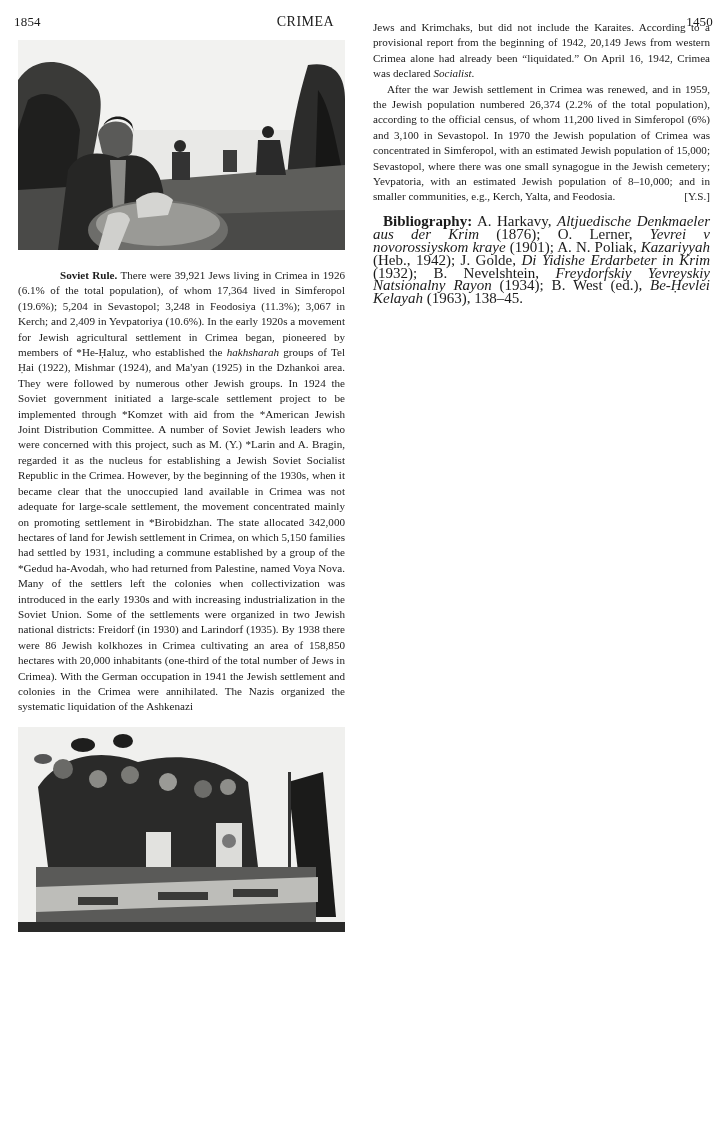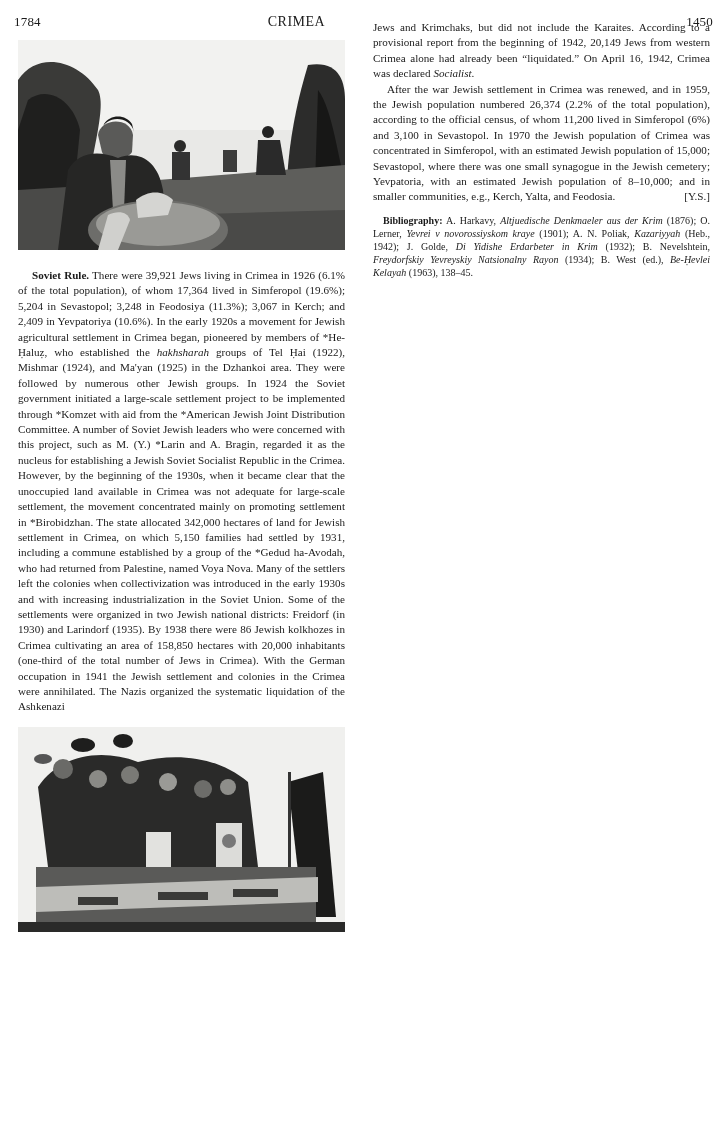--- a/index.html
+++ b/index.html
@@ -3,48 +3,48 @@
 <meta charset="utf-8">
 <style>
   html, body { margin: 0; padding: 0; background: #ffffff; }
   body {
     width: 727px; height: 1138px; position: relative; overflow: hidden;
     font-family: "Liberation Serif", "DejaVu Serif", serif;
     color: #1a1a1a;
   }
   .hdr { position: absolute; top: 14px; font-size: 13px; letter-spacing: 0.2px; }
   .hdr.left { left: 14px; }
-  .hdr.center { left: 0; width: 593px; text-align: center; font-size: 14px; letter-spacing: 0.5px; }
+  .hdr.center { left: 9px; width: 593px; text-align: center; font-size: 14px; letter-spacing: 0.5px; }
   .hdr.right { right: 14px; }
 
   .col-left { position: absolute; left: 18px; top: 40px; width: 327px; }
   .col-right { position: absolute; left: 373px; top: 20px; width: 337px; }
 
   .photo { position: relative; overflow: hidden; background: #d8d8d6; }
   .photo svg { display: block; }
 
   .caption { font-size: 9.6px; line-height: 12.6px; text-align: justify; margin-top: 7px; }
   .caption i { font-style: italic; }
 
   .body-text { font-size: 11.1px; line-height: 15.4px; text-align: justify; }
   .body-text p { margin: 0; text-indent: 14px; }
-  .body-text b { font-weight: bold; }
+  .body-text b { font-weight: bold; margin-left: 28px; }
   .body-text i { font-style: italic; }
 
-  .biblio { font-size: 10px; line-height: 12.9px; text-align: justify; margin-top: 10px; }
+  .biblio { font-size: 15px; line-height: 12.9px; text-align: justify; margin-top: 10px; }
   .biblio p { margin: 0; text-indent: 10px; }
   .biblio b { font-weight: bold; }
   .biblio i { font-style: italic; }
 
   .sig { float: right; }
 </style>
 </head>
 <body>
 
-<div class="hdr left">1784</div>
+<div class="hdr left">1854</div>
 <div class="hdr center">CRIMEA</div>
 <div class="hdr right">1450</div>
 
 <div class="col-left">
 
   <div class="photo" style="width:327px;height:210px;margin-left:0;">
     <svg width="327" height="210" viewBox="0 0 327 210">
       <rect width="327" height="210" fill="#e9e9e7"></rect>
 
       <rect x="0" y="0" width="327" height="90" fill="#f2f2f0"></rect>

